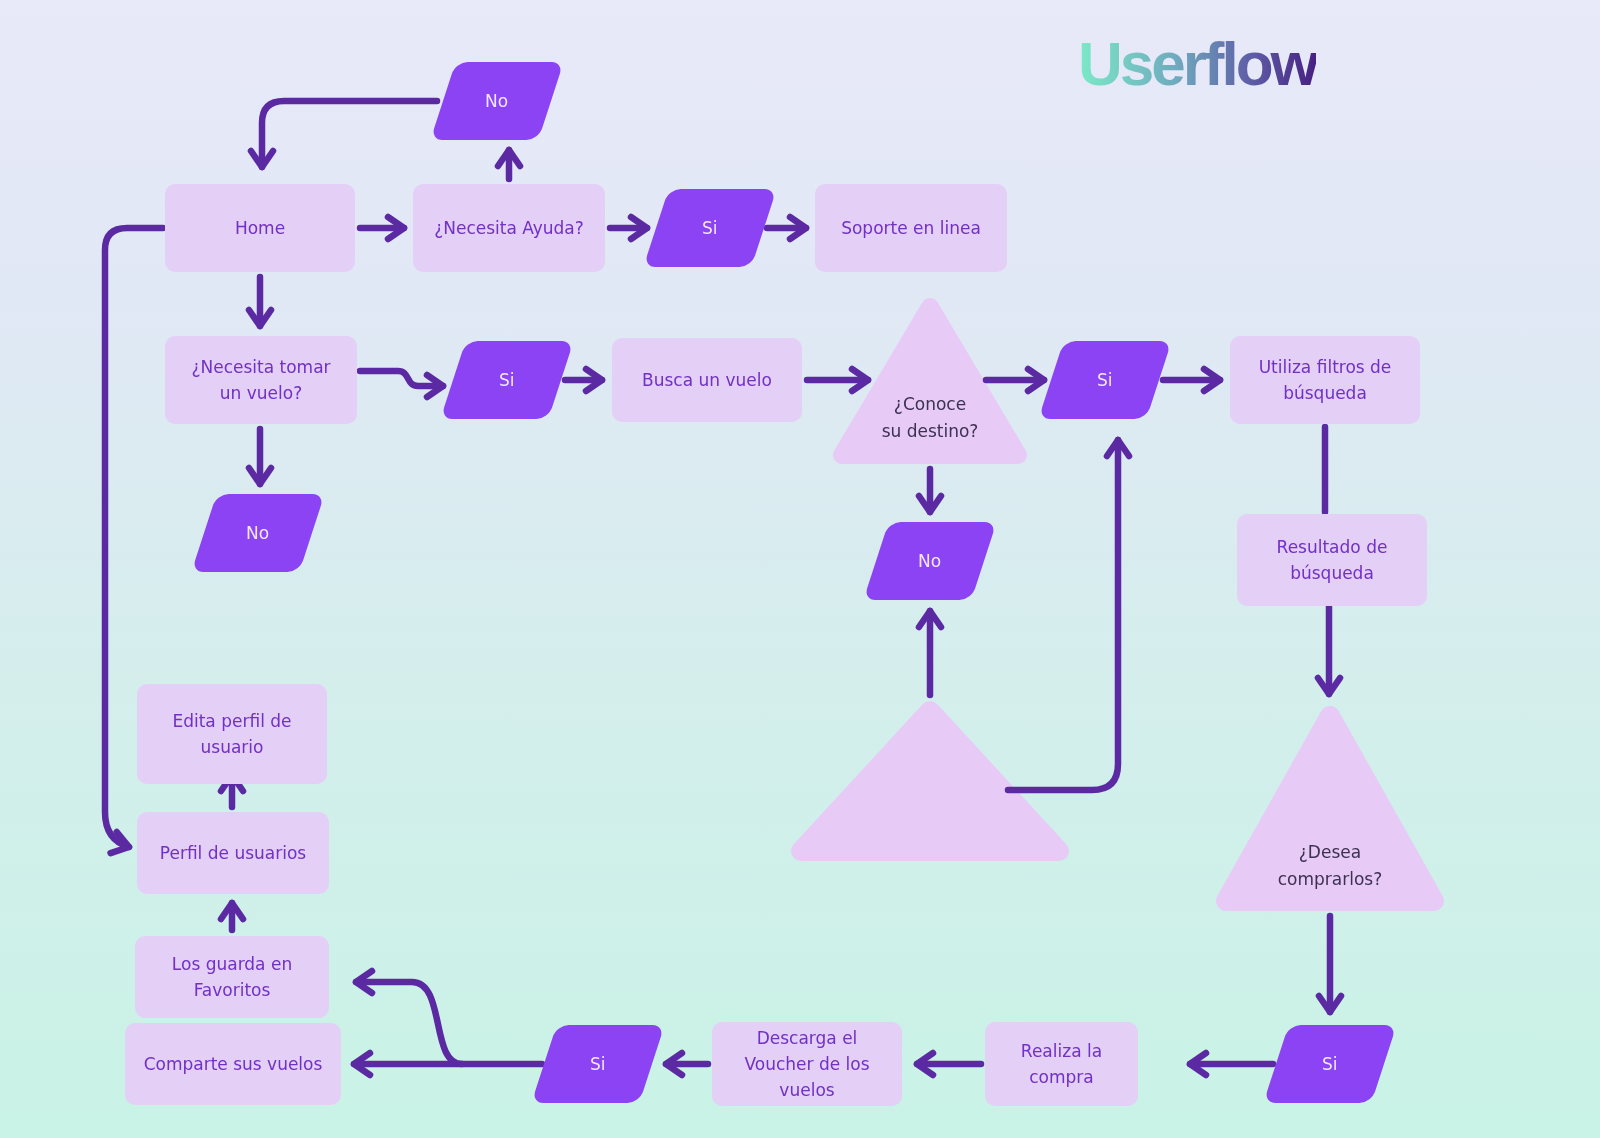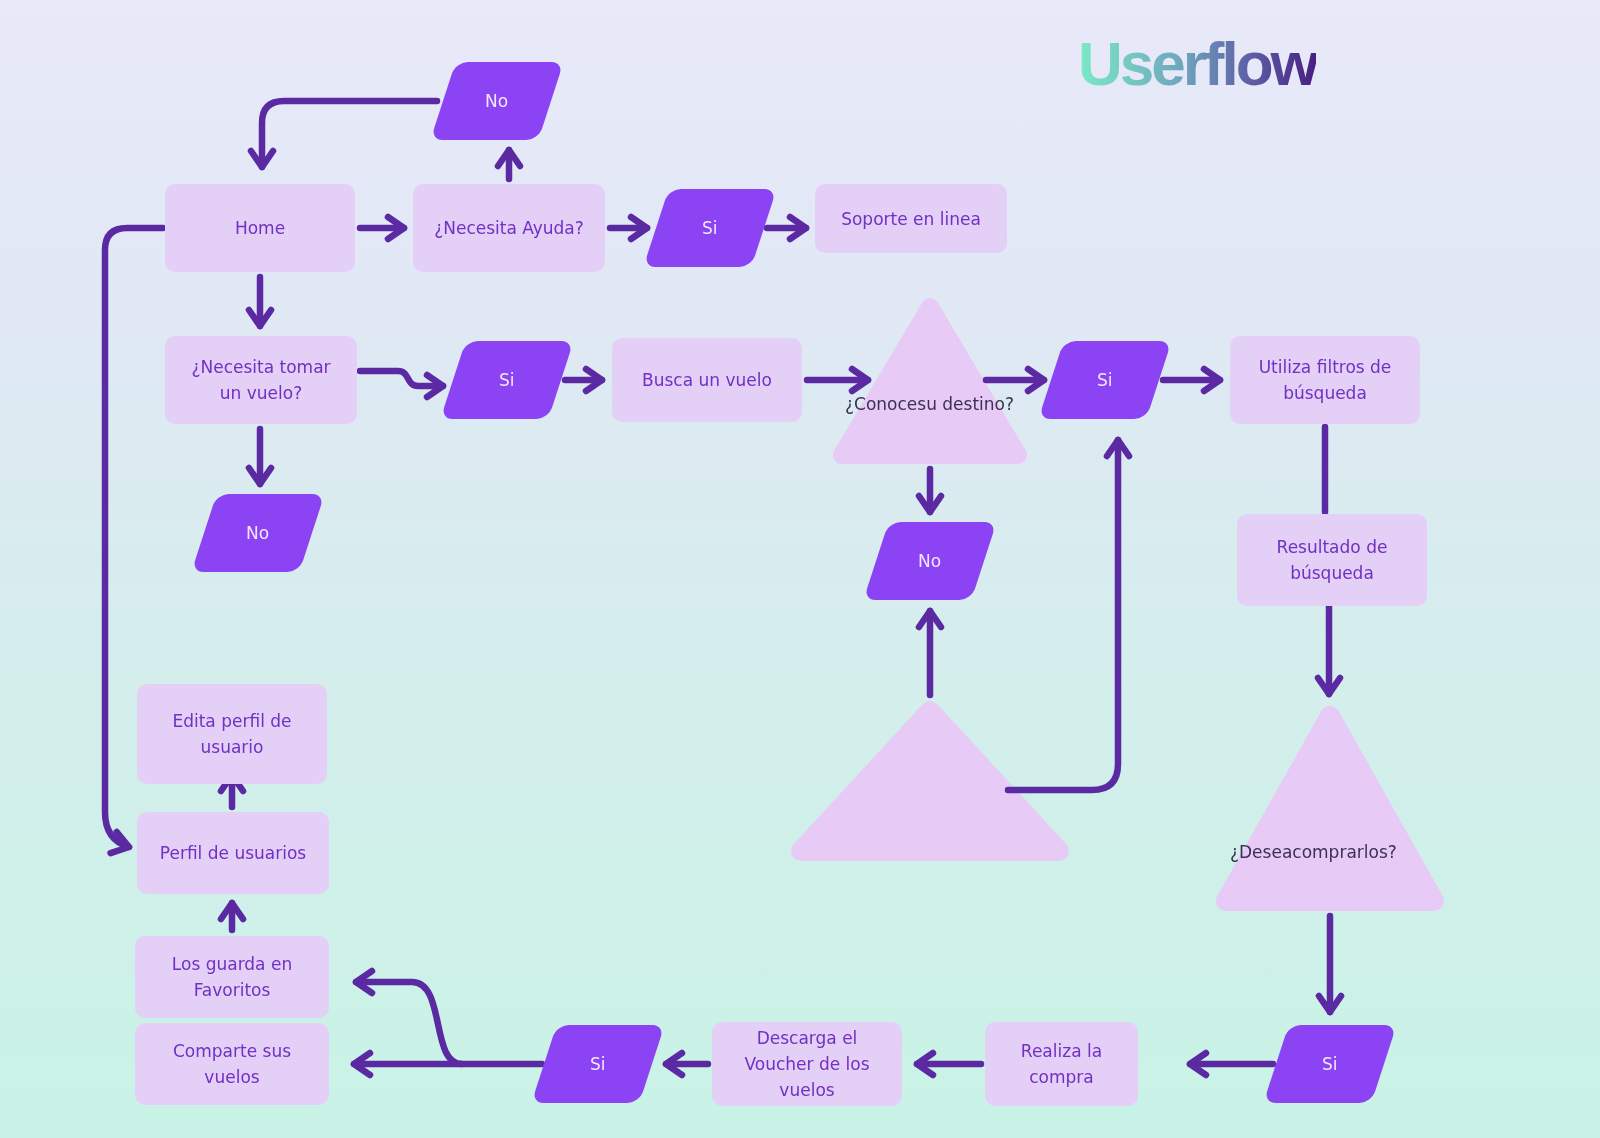--- a/index.html
+++ b/index.html
@@ -28,21 +28,21 @@
   .para{
     background:#8B43F3;
     border-radius:12px;
     transform:skewX(-18deg);
     color:#F3E8FF;
     font-size:17px;
   }
   .para>span{transform:skewX(18deg);display:block;}
   .tri-label{
     position:absolute;
-    display:flex;flex-direction:row;align-items:center;
+    display:flex;flex-direction:column;align-items:center;
     text-align:center;
     color:#3C3153;
     font-size:17px;line-height:27px;
   }
   .logo{
     position:absolute;
     left:1078px;top:28px;
     font-family:"Liberation Sans","DejaVu Sans",sans-serif;
     font-size:62px;font-weight:800;letter-spacing:-3px;
     background:linear-gradient(90deg,#7BEAC6 0%,#6FA9BE 42%,#5E5FA6 72%,#472082 100%);
@@ -109,21 +109,21 @@
   </div>
   <div class="node rect" style="left:165px;top:184px;width:190px;height:88px">
     <span>Home</span>
   </div>
   <div class="node rect" style="left:413px;top:184px;width:192px;height:88px">
     <span>¿Necesita Ayuda?</span>
   </div>
   <div class="node para" style="left:656px;top:189px;width:108px;height:78px">
     <span>Si</span>
   </div>
-  <div class="node rect" style="left:815px;top:184px;width:192px;height:69px">
+  <div class="node rect" style="left:815px;top:184px;width:192px;height:88px">
     <span>Soporte en linea</span>
   </div>
 
   <div class="node rect" style="left:165px;top:336px;width:192px;height:88px">
     <span>¿Necesita tomar un vuelo?</span>
   </div>
   <div class="node para" style="left:453px;top:341px;width:108px;height:78px">
     <span>Si</span>
   </div>
   <div class="node rect" style="left:612px;top:338px;width:190px;height:84px">
@@ -156,21 +156,21 @@
 
   <div class="node rect" style="left:137px;top:684px;width:190px;height:100px">
     <span>Edita perfil de usuario</span>
   </div>
   <div class="node rect" style="left:137px;top:812px;width:192px;height:82px">
     <span>Perfil de usuarios</span>
   </div>
   <div class="node rect" style="left:135px;top:936px;width:194px;height:82px">
     <span>Los guarda en Favoritos</span>
   </div>
-  <div class="node rect" style="left:135px;top:1023px;width:194px;height:82px">
+  <div class="node rect" style="left:125px;top:1023px;width:216px;height:82px">
     <span>Comparte sus vuelos</span>
   </div>
 
   <div class="node para" style="left:544px;top:1025px;width:108px;height:78px">
     <span>Si</span>
   </div>
   <div class="node rect" style="left:712px;top:1022px;width:190px;height:84px">
     <span>Descarga el Voucher de los vuelos</span>
   </div>
   <div class="node rect" style="left:985px;top:1022px;width:153px;height:84px">

